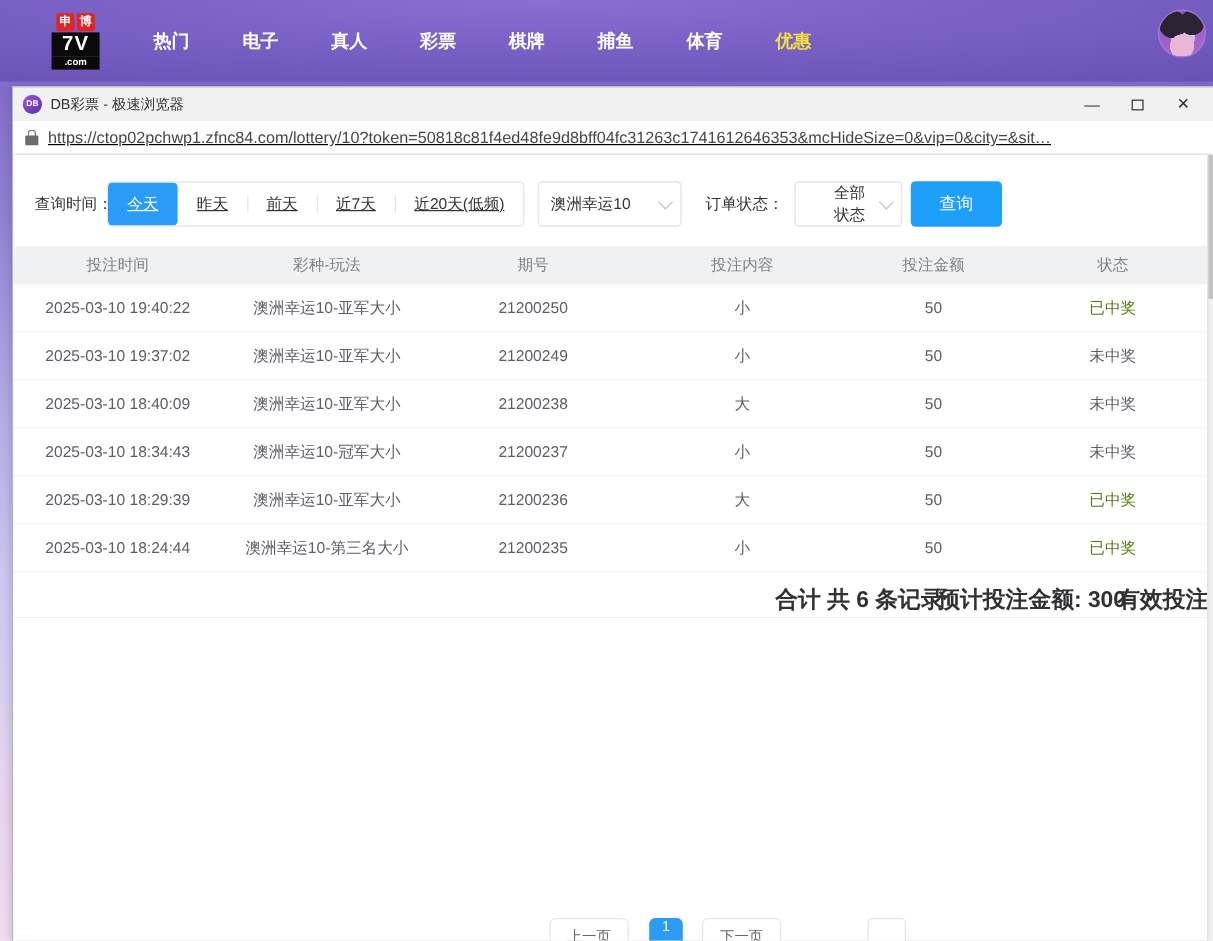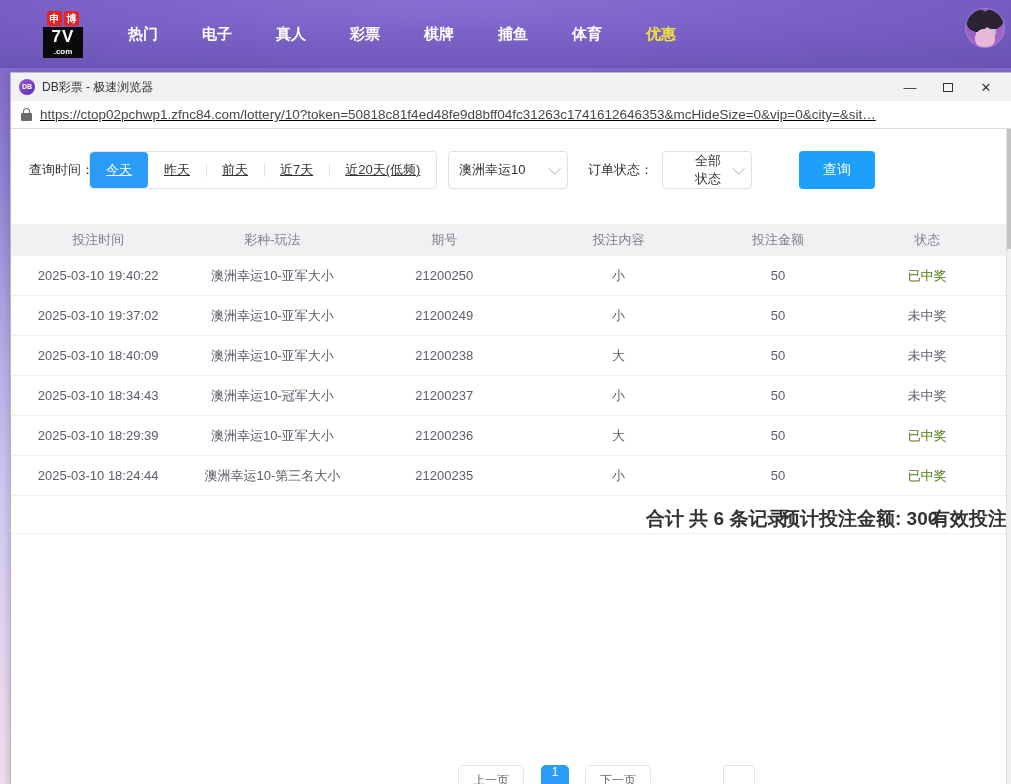--- a/index.html
+++ b/index.html
@@ -69,24 +69,24 @@
   .seg-item + .seg-item::before { content:""; position:absolute; left:0; top:11px; bottom:11px; width:1px; background:#e5e5e5; }
   .seg-item.active { background:#2b9bf8; color:#fff; border-radius:4px; }
   .seg-item.active::before { display:none; }
   .seg-item.active + .seg-item::before { display:none; }
   .lbl-lottery { position:absolute; left:420px;padding-left:36px; }
   .select { position:absolute; height:38px; border:1px solid #e0e0e0; border-radius:4px; background:#fff; display:flex; align-items:center; justify-content:space-between; font-size:13px; color:#333; padding:0 10px; cursor:pointer; }
   .sel-lottery { left:437px; width:120px; }
   .lbl-status { position:absolute; left:577px; }
   .sel-status { left:651px; width:90px;padding-left:32px; }
   .chevron { width:9px; height:9px; border-right:1.5px solid #c0c4cc; border-bottom:1.5px solid #c0c4cc; transform:rotate(45deg) translateY(-3px); margin-left:8px; flex:0 0 auto; }
-  .query-btn { position:absolute; left:748px; width:76px; height:38px; background:#1e9ffa; color:#fff; font-size:14px; border:none; border-radius:4px; cursor:pointer;margin-left:40px; }
-
-  
-  .table { margin-top:34px; width:996px; }
+  .query-btn { position:absolute; left:748px; width:76px; height:38px; background:#1e9ffa; color:#fff; font-size:14px; border:none; border-radius:4px; cursor:pointer; }
+
+  
+  .table { margin-top:15px; width:996px; }
   .t-row { display:flex; height:40px; align-items:center; border-bottom:1px solid #efefef; }
   .t-head { background:#f0f1f3; height:32px; border-bottom:none; }
   .t-cell { text-align:center; font-size:13px; color:#5a5e66; overflow:hidden; white-space:nowrap; }
   .t-head .t-cell { color:#7c7f85; }
   .c1{width:17.5%;} .c2{width:17.5%;} .c3{width:17%;} .c4{width:18%;} .c5{width:14%;} .c6{width:16%;}
   .t-cell.won { color:#4d7c0f; }
 
   
   .summary { position:relative; height:38px; border-bottom:1px solid #efefef; font-size:19px; color:#303133;font-weight:bold; }
   .summary span { position:absolute; top:10px; white-space:nowrap; }

